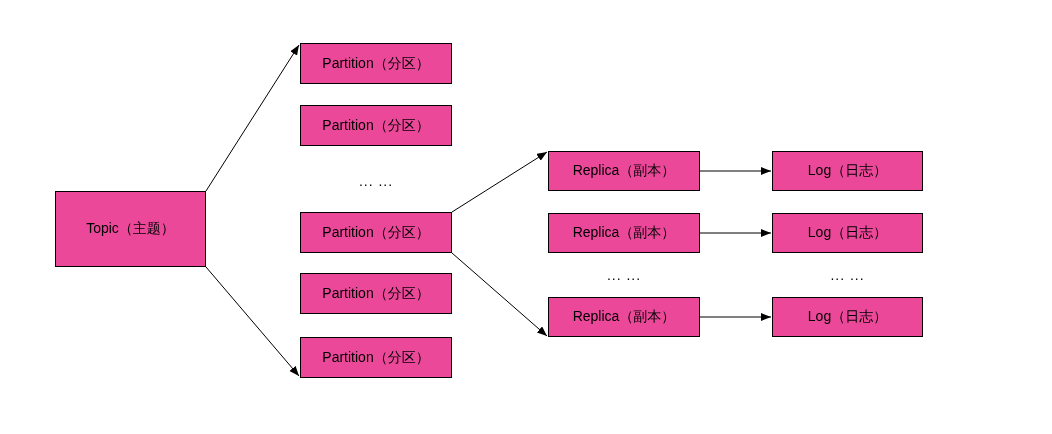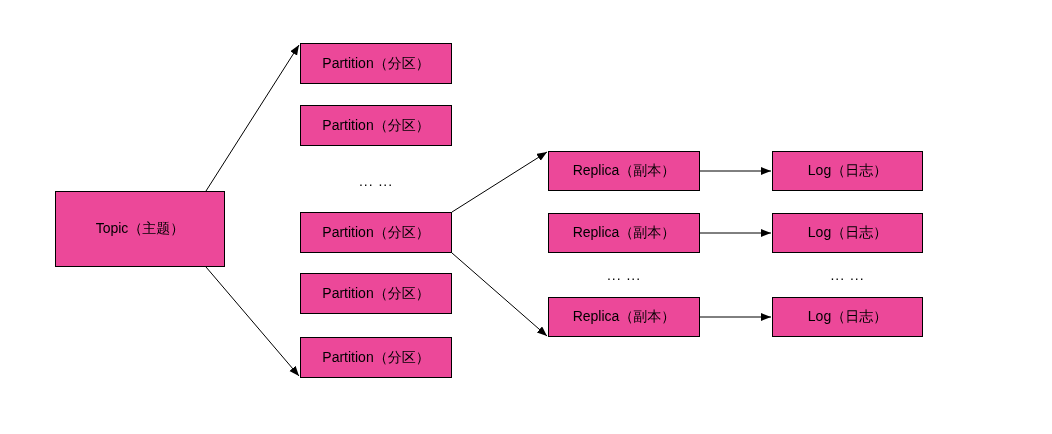--- a/index.html
+++ b/index.html
@@ -23,21 +23,21 @@
     box-sizing: border-box;
     border: 1px solid #000000;
     background: #ec4899;
     display: flex;
     align-items: center;
     justify-content: center;
     font-size: 14px;
     color: #000000;
     white-space: nowrap;
   }
-  .topic { left: 55px;  top: 191px; width: 170px; height: 76px; }
+  .topic { left: 55px;  top: 191px; width: 151px; height: 76px; }
   .p1 { left: 300px; top: 43px;  width: 152px; height: 41px; }
   .p2 { left: 300px; top: 105px; width: 152px; height: 41px; }
   .p3 { left: 300px; top: 212px; width: 152px; height: 41px; }
   .p4 { left: 300px; top: 273px; width: 152px; height: 41px; }
   .p5 { left: 300px; top: 337px; width: 152px; height: 41px; }
   .r1 { left: 548px; top: 151px; width: 152px; height: 40px; }
   .r2 { left: 548px; top: 213px; width: 152px; height: 40px; }
   .r3 { left: 548px; top: 297px; width: 152px; height: 40px; }
   .l1 { left: 772px; top: 151px; width: 151px; height: 40px; }
   .l2 { left: 772px; top: 213px; width: 151px; height: 40px; }

